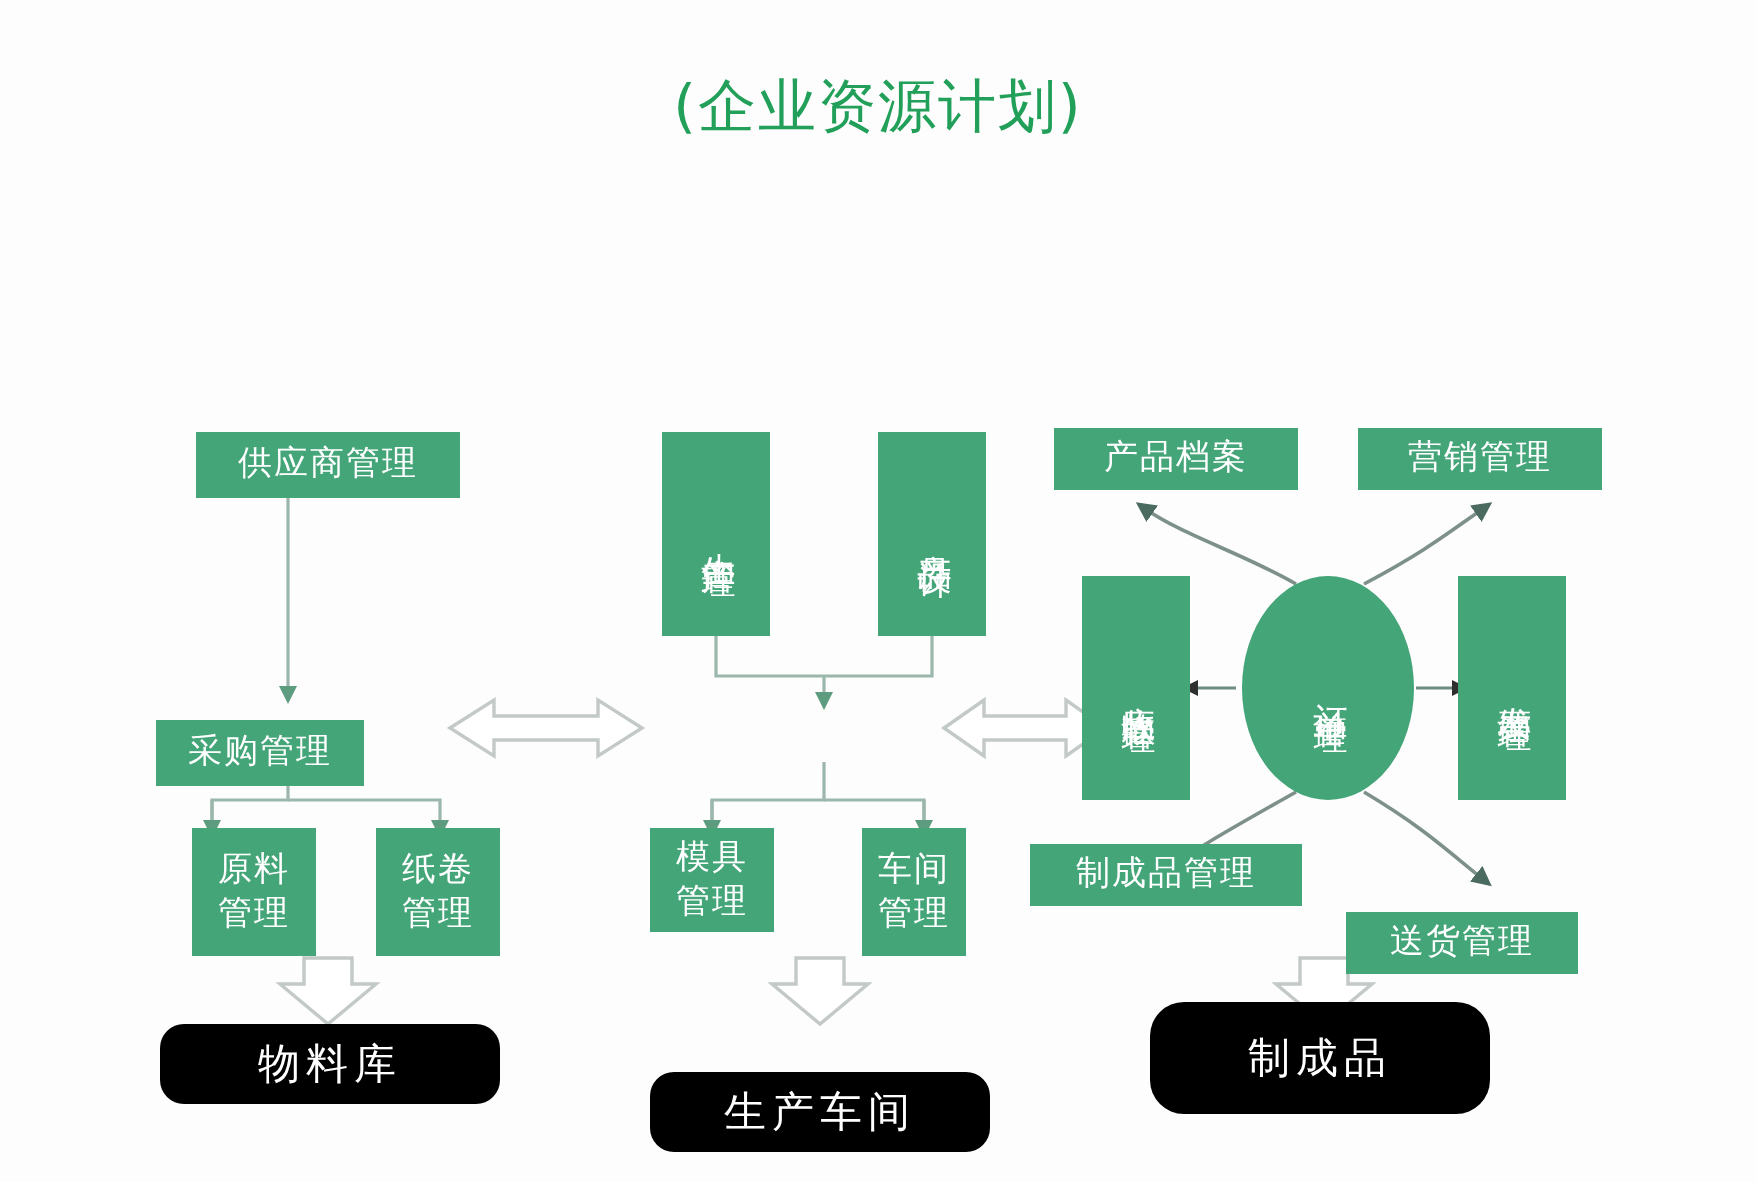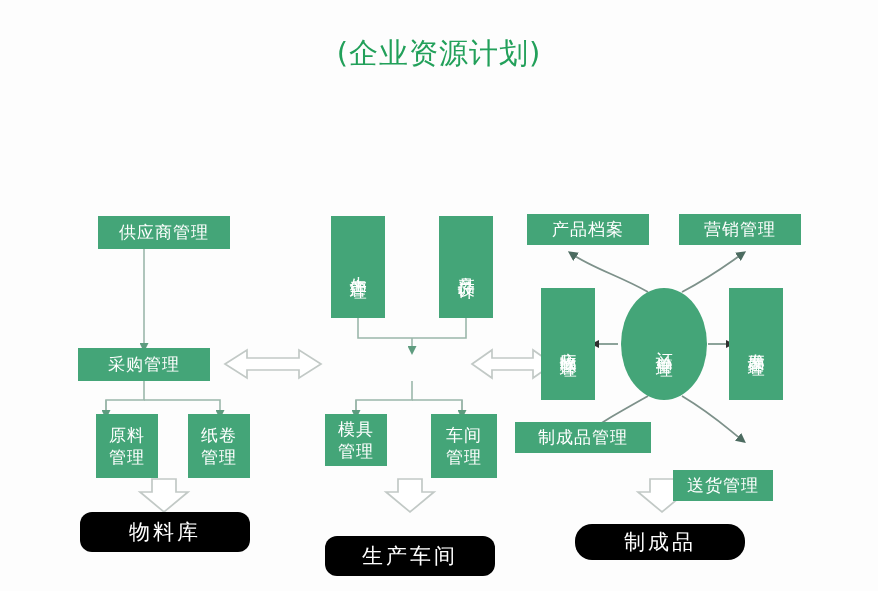--- a/index.html
+++ b/index.html
@@ -166,52 +166,52 @@
       <path d="M682,396 C712,414 722,424 742,440" stroke="#7d918a" stroke-width="1.8" fill="none" marker-end="url(#tri-dark)"></path>
     </g>
 
     <g>
       <path class="hollow" d="M650,479 L674,479 L674,492 L686,492 L662,512 L638,492 L650,492 z"></path>
     </g>
   </svg>
 
   <div class="node" style="left:78px; top:216px; width:132px; height:33px;margin-left:20px;">供应商管理</div>
 
-  <div class="node" style="left:78px; top:348px; width:132px; height:33px;">采购管理</div>
+  <div class="node" style="left:78px; top:360px; width:104px; height:33px;">采购管理</div>
 
   <div class="node two-line" style="left:96px; top:414px; width:62px; height:64px;">原料
 管理</div>
 
   <div class="node two-line" style="left:188px; top:414px; width:62px; height:64px;">纸卷
 管理</div>
 
   <div class="node rounded" style="left:80px; top:512px; width:170px; height:40px;">物料库</div>
 
   <div class="node vert" style="left:331px; top:216px; width:54px; height:102px;">生产管理</div>
 
   <div class="node vert" style="left:439px; top:216px; width:54px; height:102px;">产品设计</div>
 
 
   <div class="node two-line" style="left:325px; top:414px; width:62px; height:52px;">模具
 管理</div>
 
-  <div class="node two-line" style="left:431px; top:414px; width:66px; height:64px;">车间
+  <div class="node two-line" style="left:431px; top:414px; width:52px; height:64px;">车间
 管理</div>
 
   <div class="node rounded" style="left:325px; top:536px; width:170px; height:40px;">生产车间</div>
 
   <div class="node" style="left:527px; top:214px; width:122px; height:31px;">产品档案</div>
 
   <div class="node" style="left:679px; top:214px; width:122px; height:31px;">营销管理</div>
 
   <div class="node vert" style="left:541px; top:288px; width:54px; height:112px;">应收款管理</div>
 
   <div class="node ellipse" style="left:621px; top:288px; width:86px; height:112px;">订单管理</div>
 
   <div class="node vert" style="left:729px; top:288px; width:54px; height:112px;">发票管理</div>
 
   <div class="node" style="left:515px; top:422px; width:136px; height:31px;">制成品管理</div>
 
-  <div class="node" style="left:673px; top:470px; width:100px; height:31px;">送货管理</div>
-
-  <div class="node rounded" style="left:575px; top:524px; width:170px; height:36px;border-radius:17px;">制成品</div>
+  <div class="node" style="left:673px; top:456px; width:116px; height:31px;">送货管理</div>
+
+  <div class="node rounded" style="left:575px; top:501px; width:170px; height:56px;border-radius:17px;">制成品</div>
 
 </div>
 
 </body></html>

